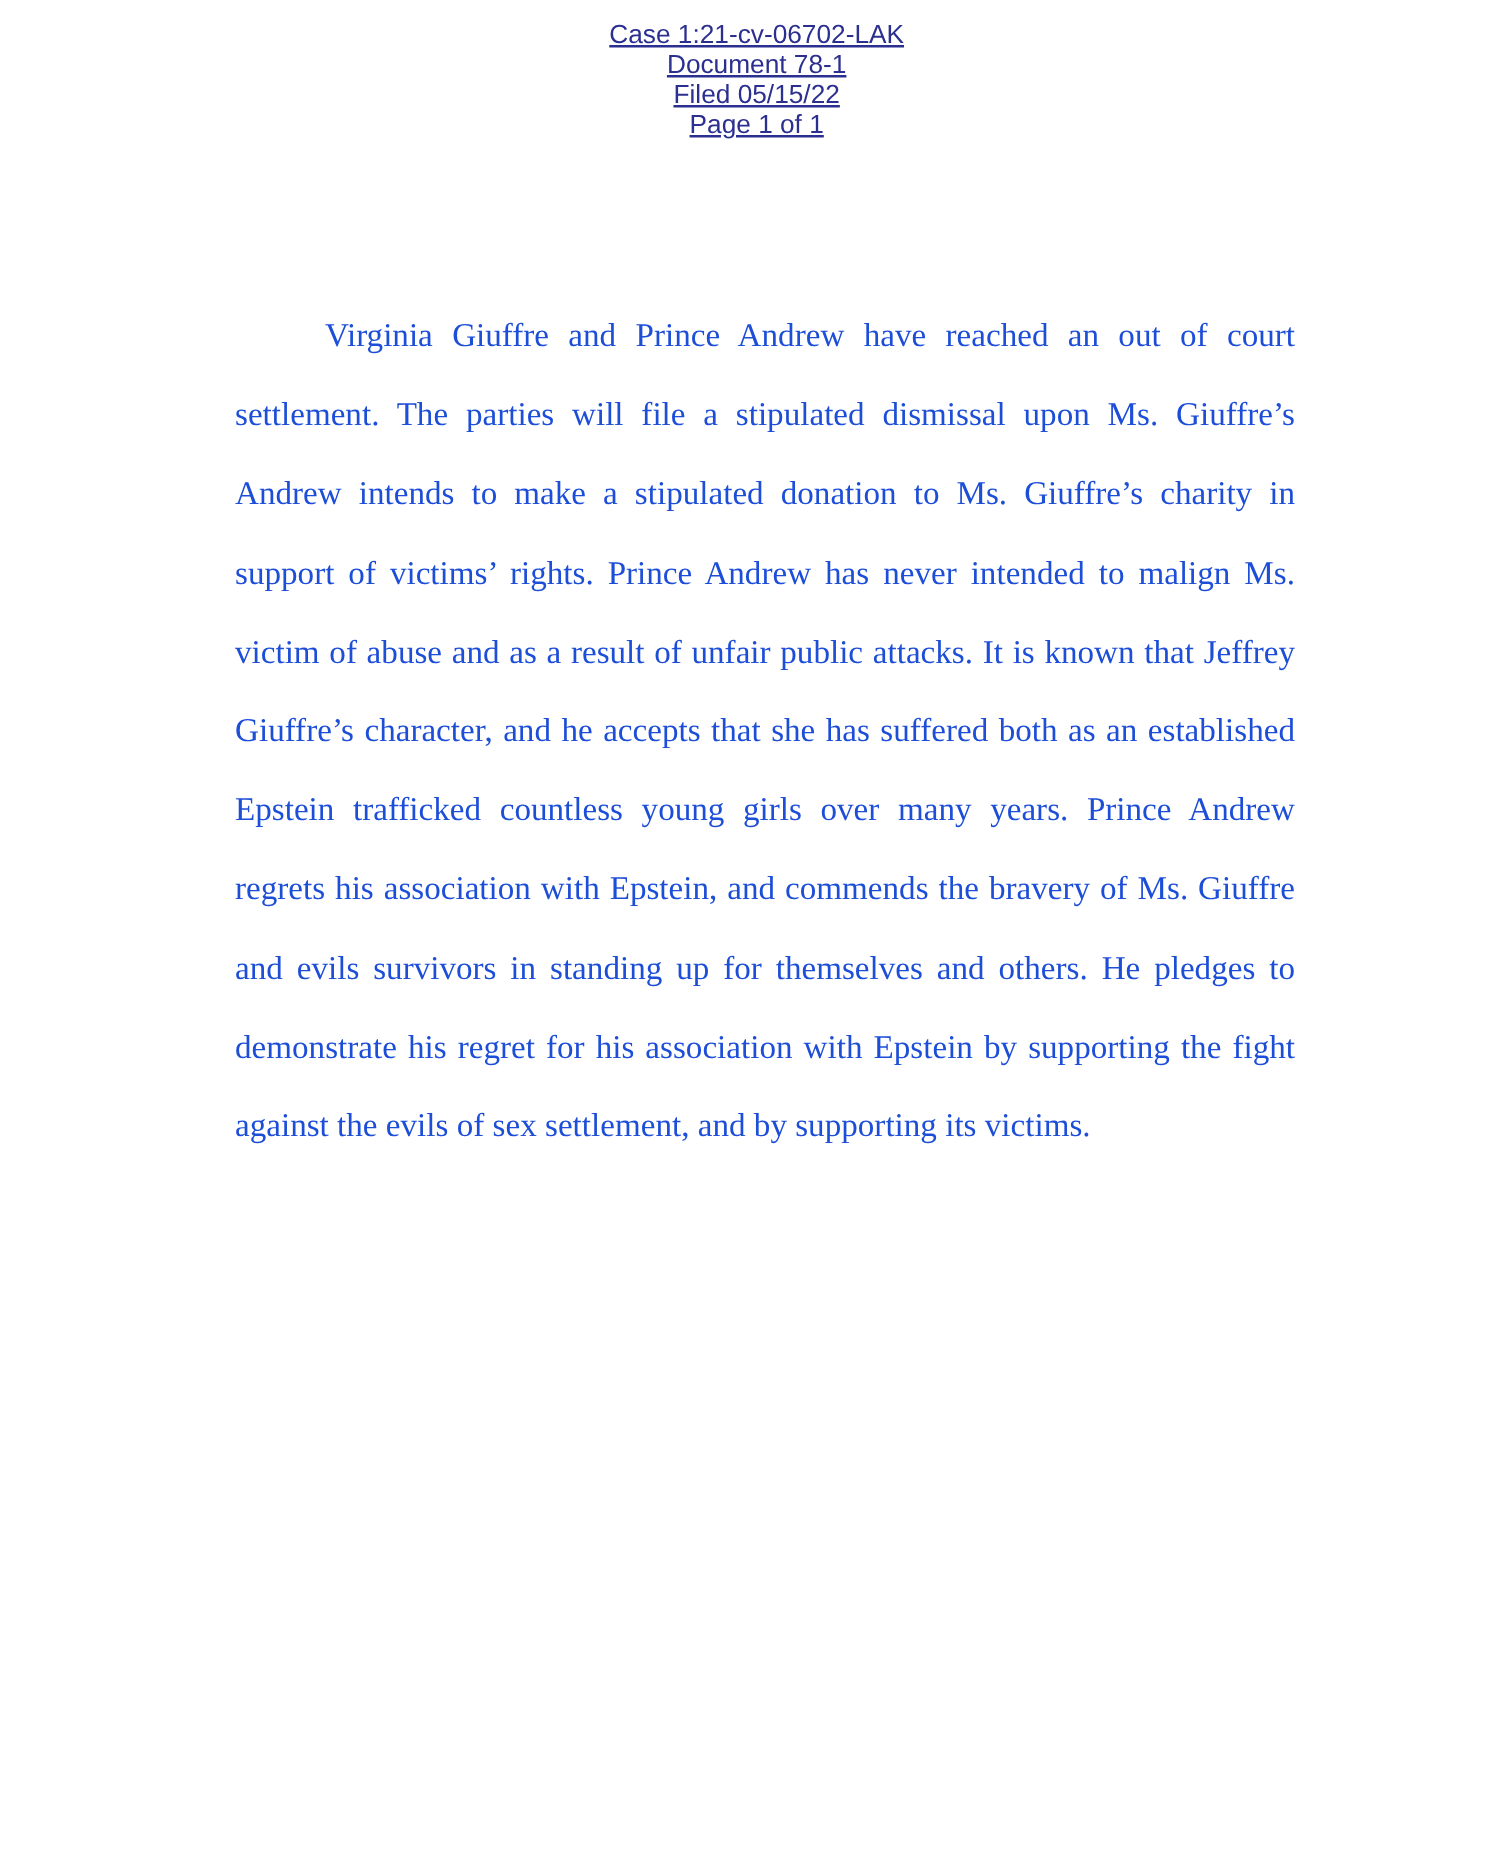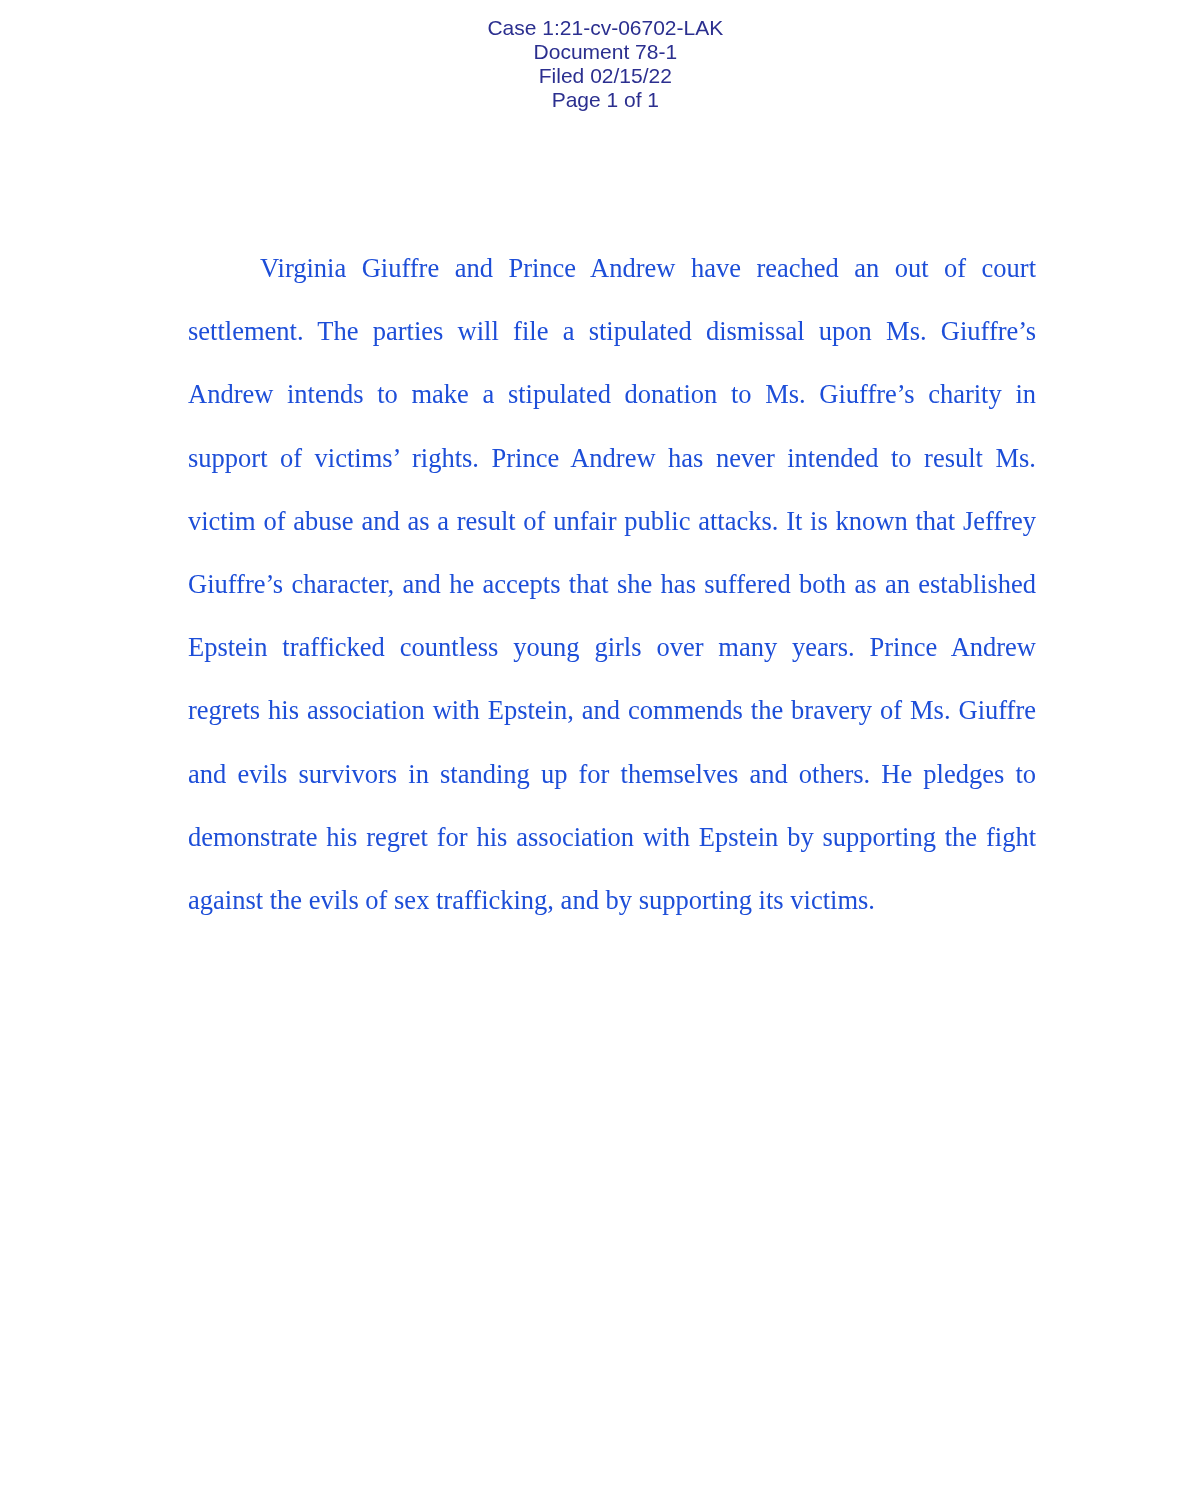--- a/index.html
+++ b/index.html
@@ -18,21 +18,21 @@
       top: -8px;
       left: 0;
       width: 1199px;
       text-align: center;
       font-family: "Liberation Sans", sans-serif;
       font-size: 21px;
       color: #2b2f8f;
       white-space: pre;
       letter-spacing: 0px;
     }
-    .ecf-header span { margin: 0 9px; }
+    .ecf-header span { margin: 0 9px; text-decoration: underline; }
     .body-text {
       position: absolute;
       left: 188px;
       top: 246px;
       width: 848px;
       font-family: Liberation Serif, serif;
       font-size: 26.5px;
       color: #1d4ed8;
     }
     .line {
@@ -45,29 +45,29 @@
     }
     .line.first { padding-left: 72px; }
     .line.last { text-align-last: left; }
   </style>
 </head>
 <body>
 
 <div class="ecf-header">
   <span>Case 1:21-cv-06702-LAK</span>
   <span>Document 78-1</span>
-  <span>Filed 02/15/22</span>
+  <span>Filed 05/15/22</span>
   <span>Page 1 of 1</span>
 </div>
 
 <div class="body-text">
   <div class="line first">Virginia Giuffre and Prince Andrew have reached an out of court</div>
   <div class="line">settlement. The parties will file a stipulated dismissal upon Ms. Giuffre’s</div>
   <div class="line">Andrew intends to make a stipulated donation to Ms. Giuffre’s charity in</div>
-  <div class="line">support of victims’ rights. Prince Andrew has never intended to result Ms.</div>
+  <div class="line">support of victims’ rights. Prince Andrew has never intended to malign Ms.</div>
   <div class="line">victim of abuse and as a result of unfair public attacks. It is known that Jeffrey</div>
   <div class="line">Giuffre’s character, and he accepts that she has suffered both as an established</div>
   <div class="line">Epstein trafficked countless young girls over many years. Prince Andrew</div>
   <div class="line">regrets his association with Epstein, and commends the bravery of Ms. Giuffre</div>
   <div class="line">and evils survivors in standing up for themselves and others. He pledges to</div>
   <div class="line">demonstrate his regret for his association with Epstein by supporting the fight</div>
-  <div class="line last">against the evils of sex trafficking, and by supporting its victims.</div>
+  <div class="line last">against the evils of sex settlement, and by supporting its victims.</div>
 </div>
 
 </body></html>

